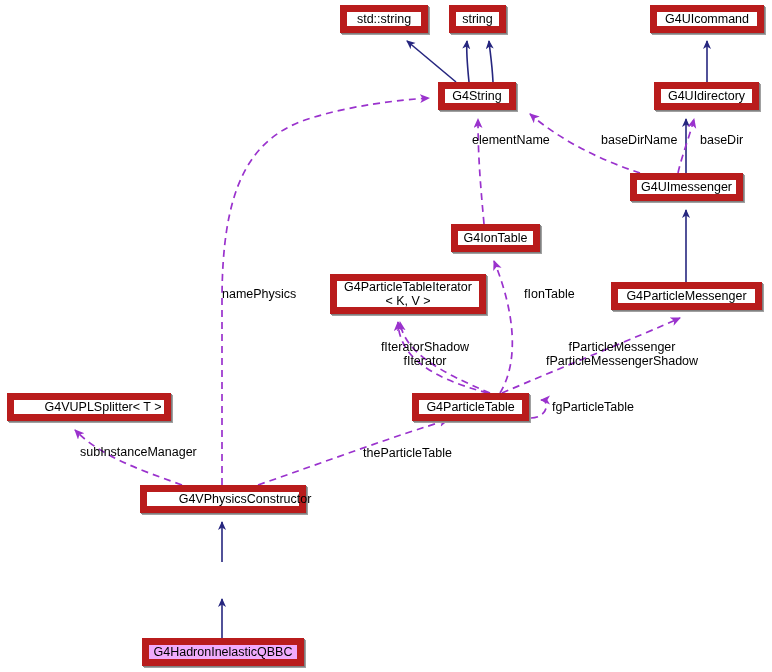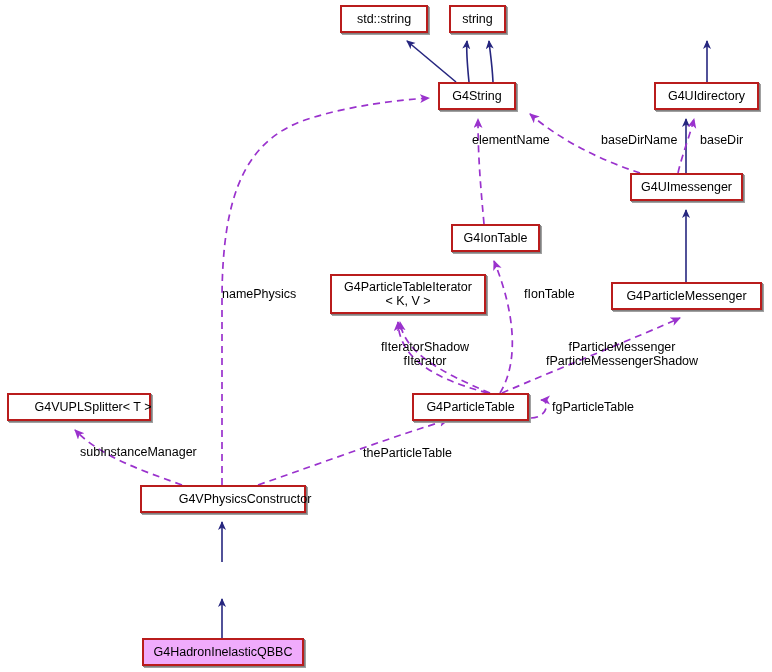--- a/index.html
+++ b/index.html
@@ -21,21 +21,21 @@
     position: absolute;
     left: 0;
     top: 0;
     width: 772px;
     height: 672px;
   }
   .node-box {
     position: absolute;
     box-sizing: border-box;
     background: #ffffff;
-    border: 2px solid #b91c1c;
+    border: 7px solid #b91c1c;
     box-shadow: 1px 1px 0 0 #808080, 2px 2px 0 0 #a0a0a0;
     display: flex;
     flex-direction: column;
     align-items: center;
     justify-content: center;
     text-align: center;
     color: #000000;
     font-family: "Liberation Sans", sans-serif;
     font-size: 12.5px;
     line-height: 14px;
@@ -115,20 +115,23 @@
   </svg>
 
   <div class="node-box" style="left:340px;top:5px;width:88px;height:28px;">
     <span class="node-label-line">std::string</span>
   </div>
 
   <div class="node-box" style="left:449px;top:5px;width:57px;height:28px;">
     <span class="node-label-line">string</span>
   </div>
 
+  <div class="node-box" style="left:650px;top:5px;width:114px;height:28px;">
+    <span class="node-label-line">G4UIcommand</span>
+  </div>
 
   <div class="node-box" style="left:438px;top:82px;width:78px;height:28px;">
     <span class="node-label-line">G4String</span>
   </div>
 
   <div class="node-box" style="left:654px;top:82px;width:105px;height:28px;">
     <span class="node-label-line">G4UIdirectory</span>
   </div>
 
   <div class="node-box" style="left:630px;top:173px;width:113px;height:28px;">
@@ -141,21 +144,21 @@
 
   <div class="node-box" style="left:330px;top:274px;width:156px;height:40px;">
     <span class="node-label-line">G4ParticleTableIterator</span>
     <span class="node-label-line">&lt; K, V &gt;</span>
   </div>
 
   <div class="node-box" style="left:611px;top:282px;width:151px;height:28px;">
     <span class="node-label-line">G4ParticleMessenger</span>
   </div>
 
-  <div class="node-box" style="left:7px;top:393px;width:144px;height:28px;padding-left:28px;">
+  <div class="node-box" style="left:7px;top:393px;width:164px;height:28px;padding-left:28px;">
     <span class="node-label-line">G4VUPLSplitter&lt; T &gt;</span>
   </div>
 
   <div class="node-box" style="left:412px;top:393px;width:117px;height:28px;">
     <span class="node-label-line">G4ParticleTable</span>
   </div>
 
   <div class="node-box" style="left:140px;top:485px;width:166px;height:28px;padding-left:44px;">
     <span class="node-label-line">G4VPhysicsConstructor</span>
   </div>

